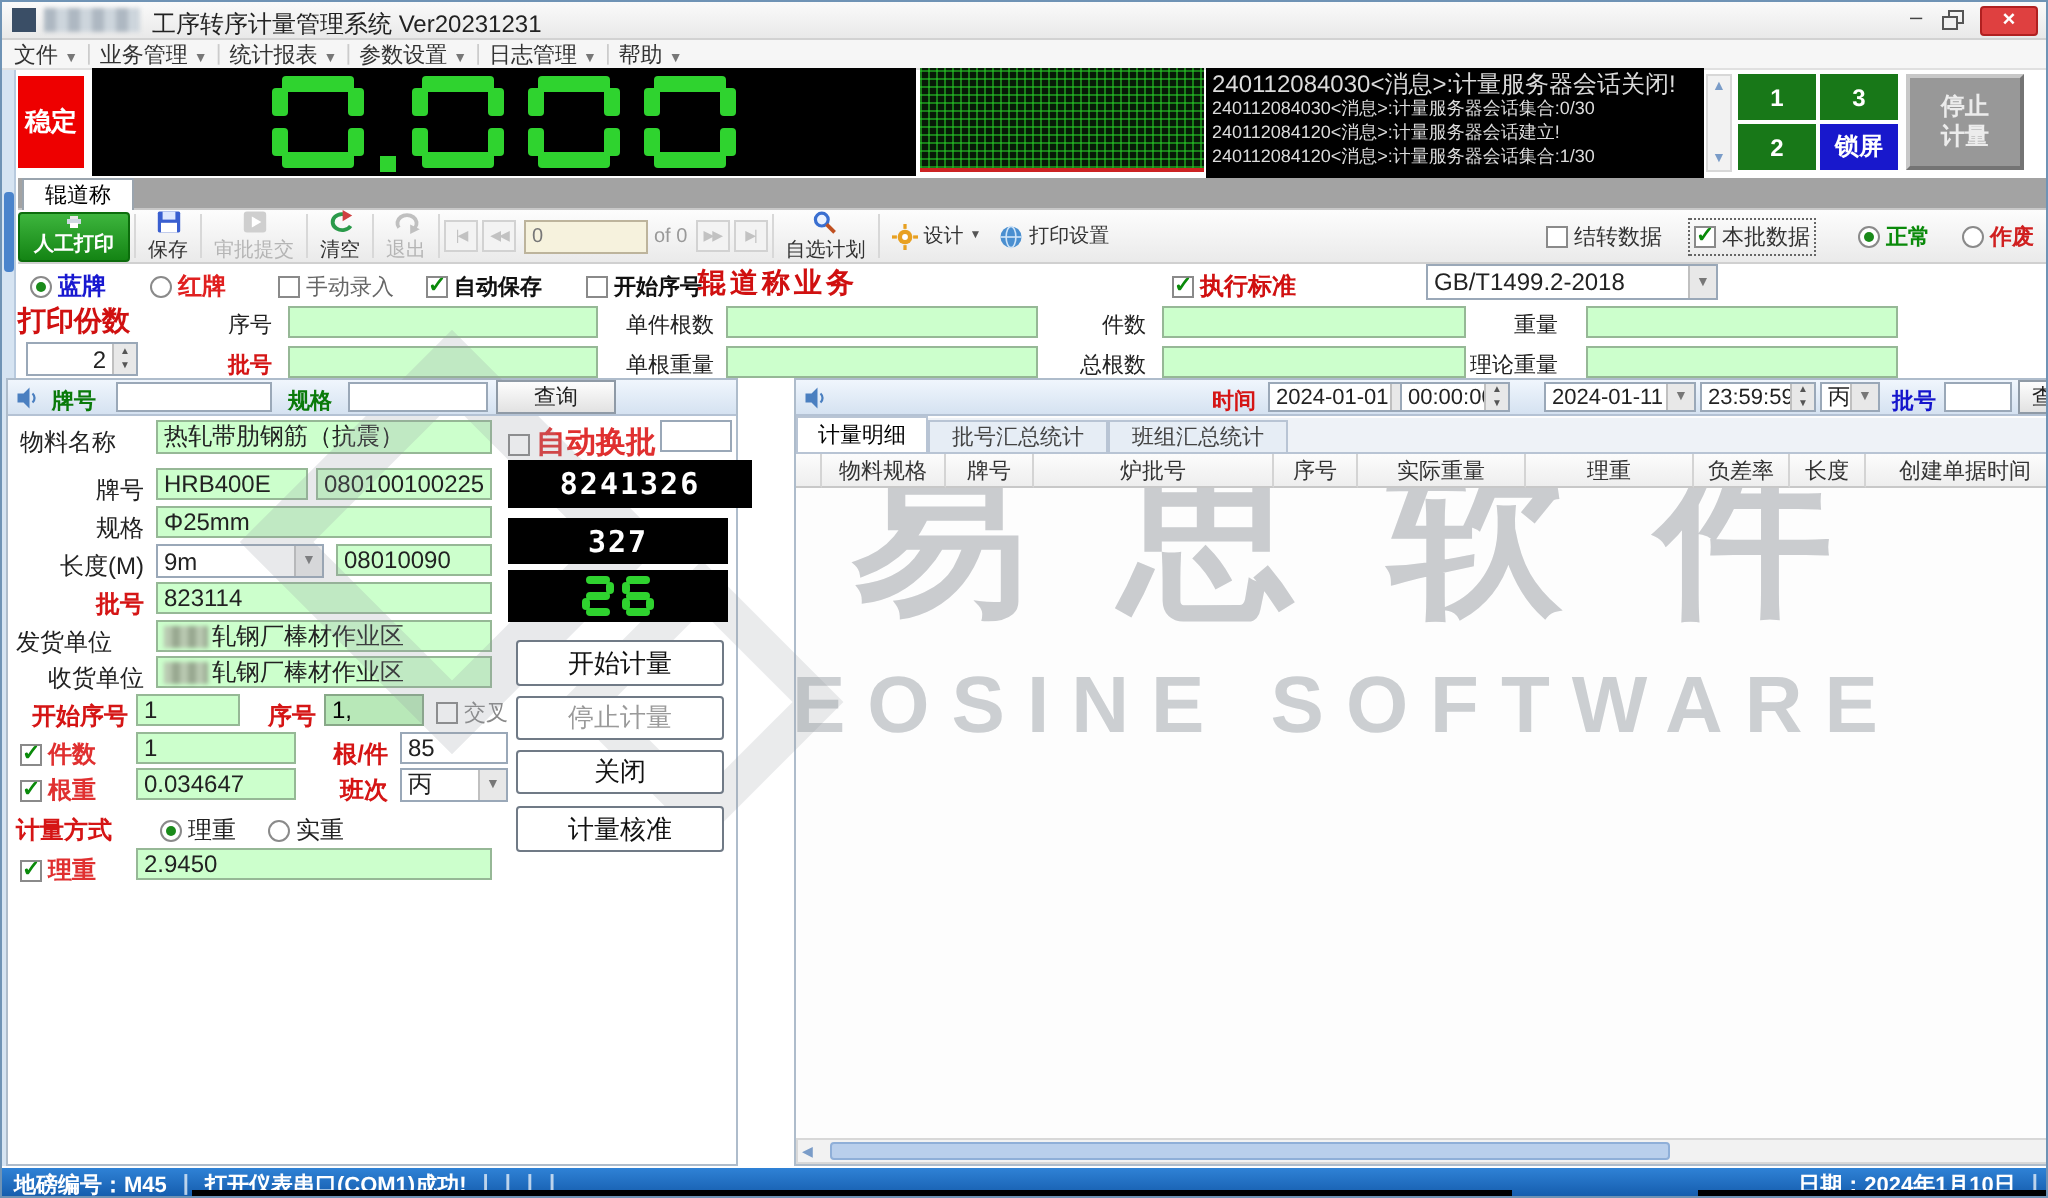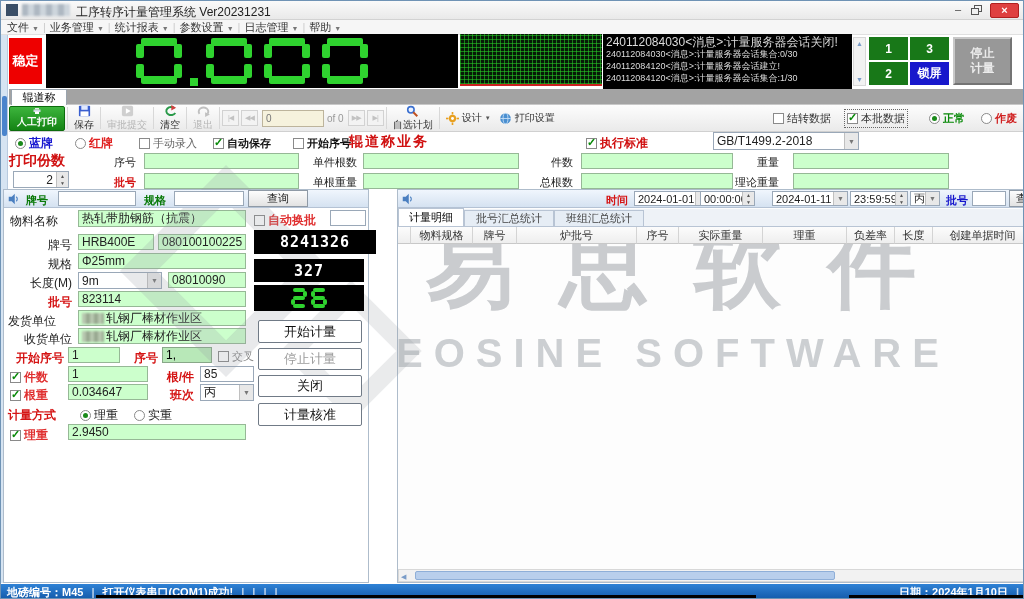--- a/index.html
+++ b/index.html
@@ -299,21 +299,21 @@
         </svg>
       <span class="abs green-lbl" style="left:22px;top:3px;font-size:11px;">牌号</span>
       <input class="abs wi" style="left: 54px; top: 1px; width: 78px; height: 15px;" value="">
       <span class="abs green-lbl" style="left:140px;top:3px;font-size:11px;">规格</span>
       <input class="abs wi" style="left: 170px; top: 1px; width: 70px; height: 15px;" value="">
       <div class="abs btn" style="left:244px;top:0;width:60px;height:17px;">查询</div>
     </div>
 
     <span class="abs lbl" style="left:6px;top:23px;font-size:12px;">物料名称</span>
     <input class="abs gi" style="left: 74px; top: 20px; width: 168px; height: 17px; font-size: 12px;" value="热轧带肋钢筋（抗震）">
-    <label class="abs" style="left:250px;top:22px;font-size:12px;font-weight:bold;color:#e03030;"><span class="cb"></span><span>自动换批</span></label>
+    <label class="abs" style="left:250px;top:22px;font-size:15px;font-weight:bold;color:#e03030;"><span class="cb"></span><span>自动换批</span></label>
     <input class="abs wi" style="left: 326px; top: 20px; width: 36px; height: 16px;" value="">
 
     <span class="abs lbl" style="left:4px;top:47px;width:64px;text-align:right;font-size:12px;">牌号</span>
     <input class="abs gi" style="left: 74px; top: 44px; width: 76px; font-size: 12px;" value="HRB400E">
     <input class="abs gi" style="left: 154px; top: 44px; width: 88px; font-size: 12px;" value="0801001002250">
 
     <span class="abs lbl" style="left:4px;top:66px;width:64px;text-align:right;font-size:12px;">规格</span>
     <input class="abs gi" style="left: 74px; top: 63px; width: 168px; font-size: 12px;" value="Φ25mm">
 
     <span class="abs lbl" style="left:4px;top:85px;width:64px;text-align:right;font-size:12px;">长度(M)</span>

